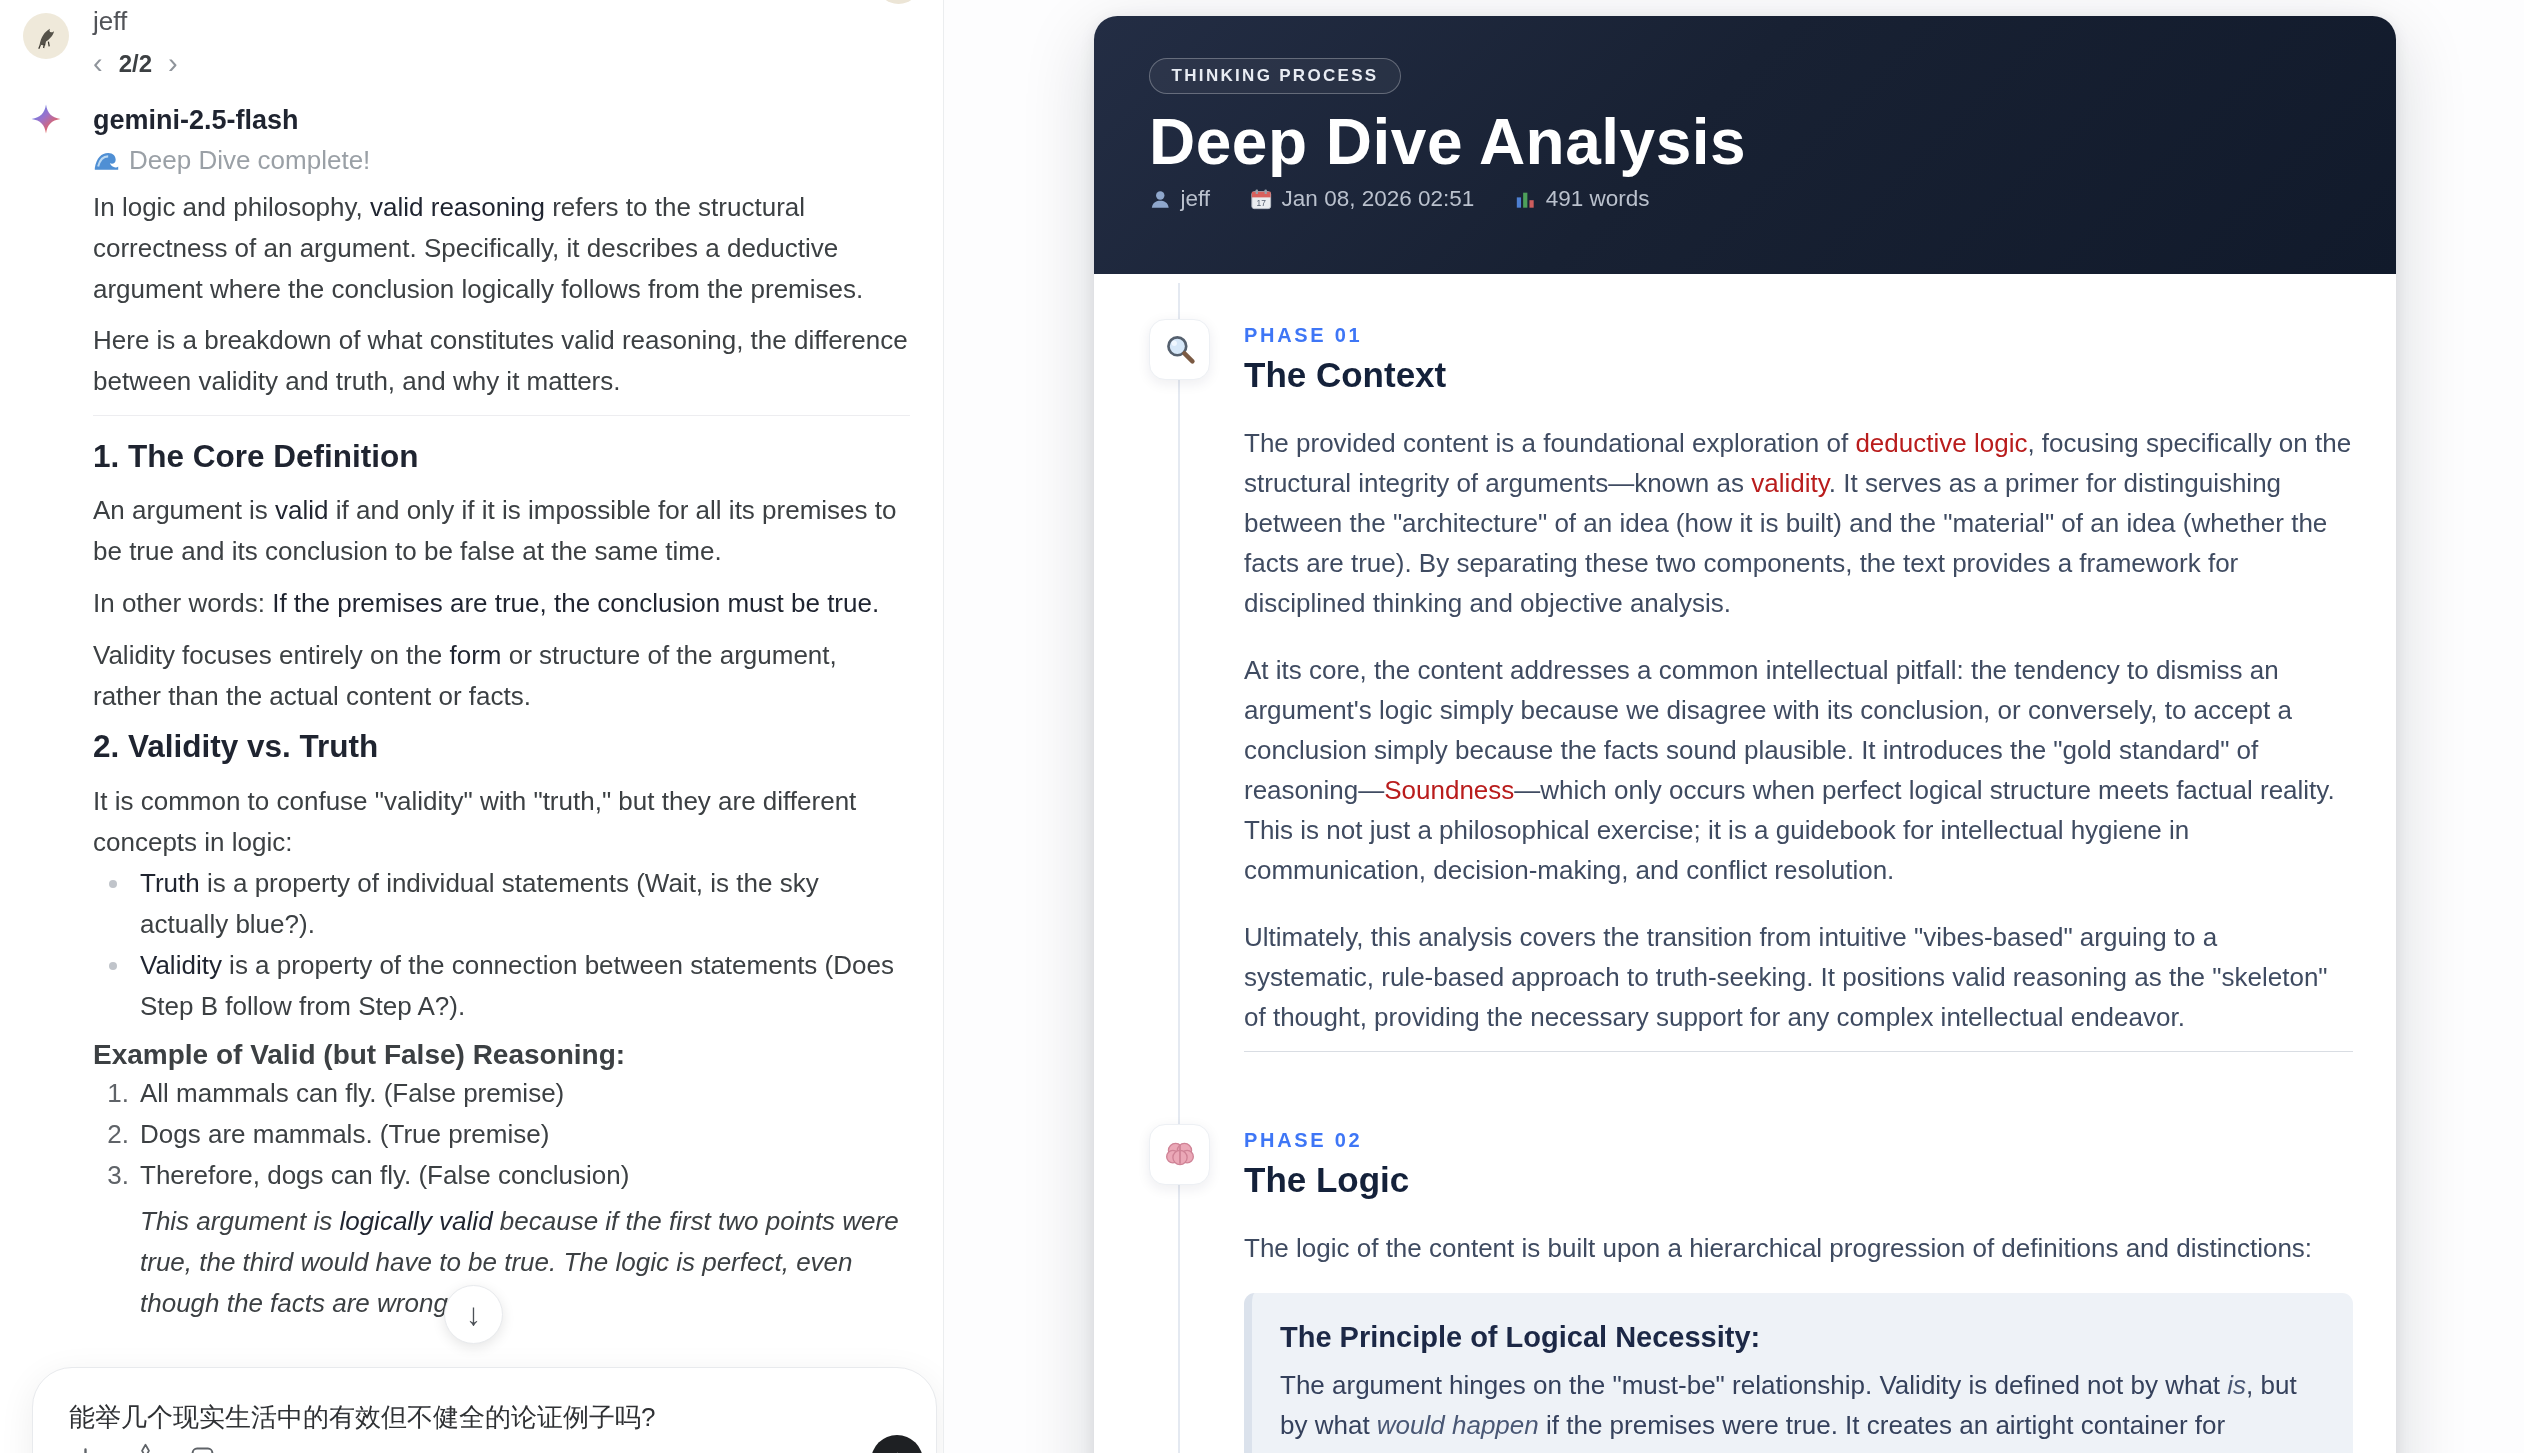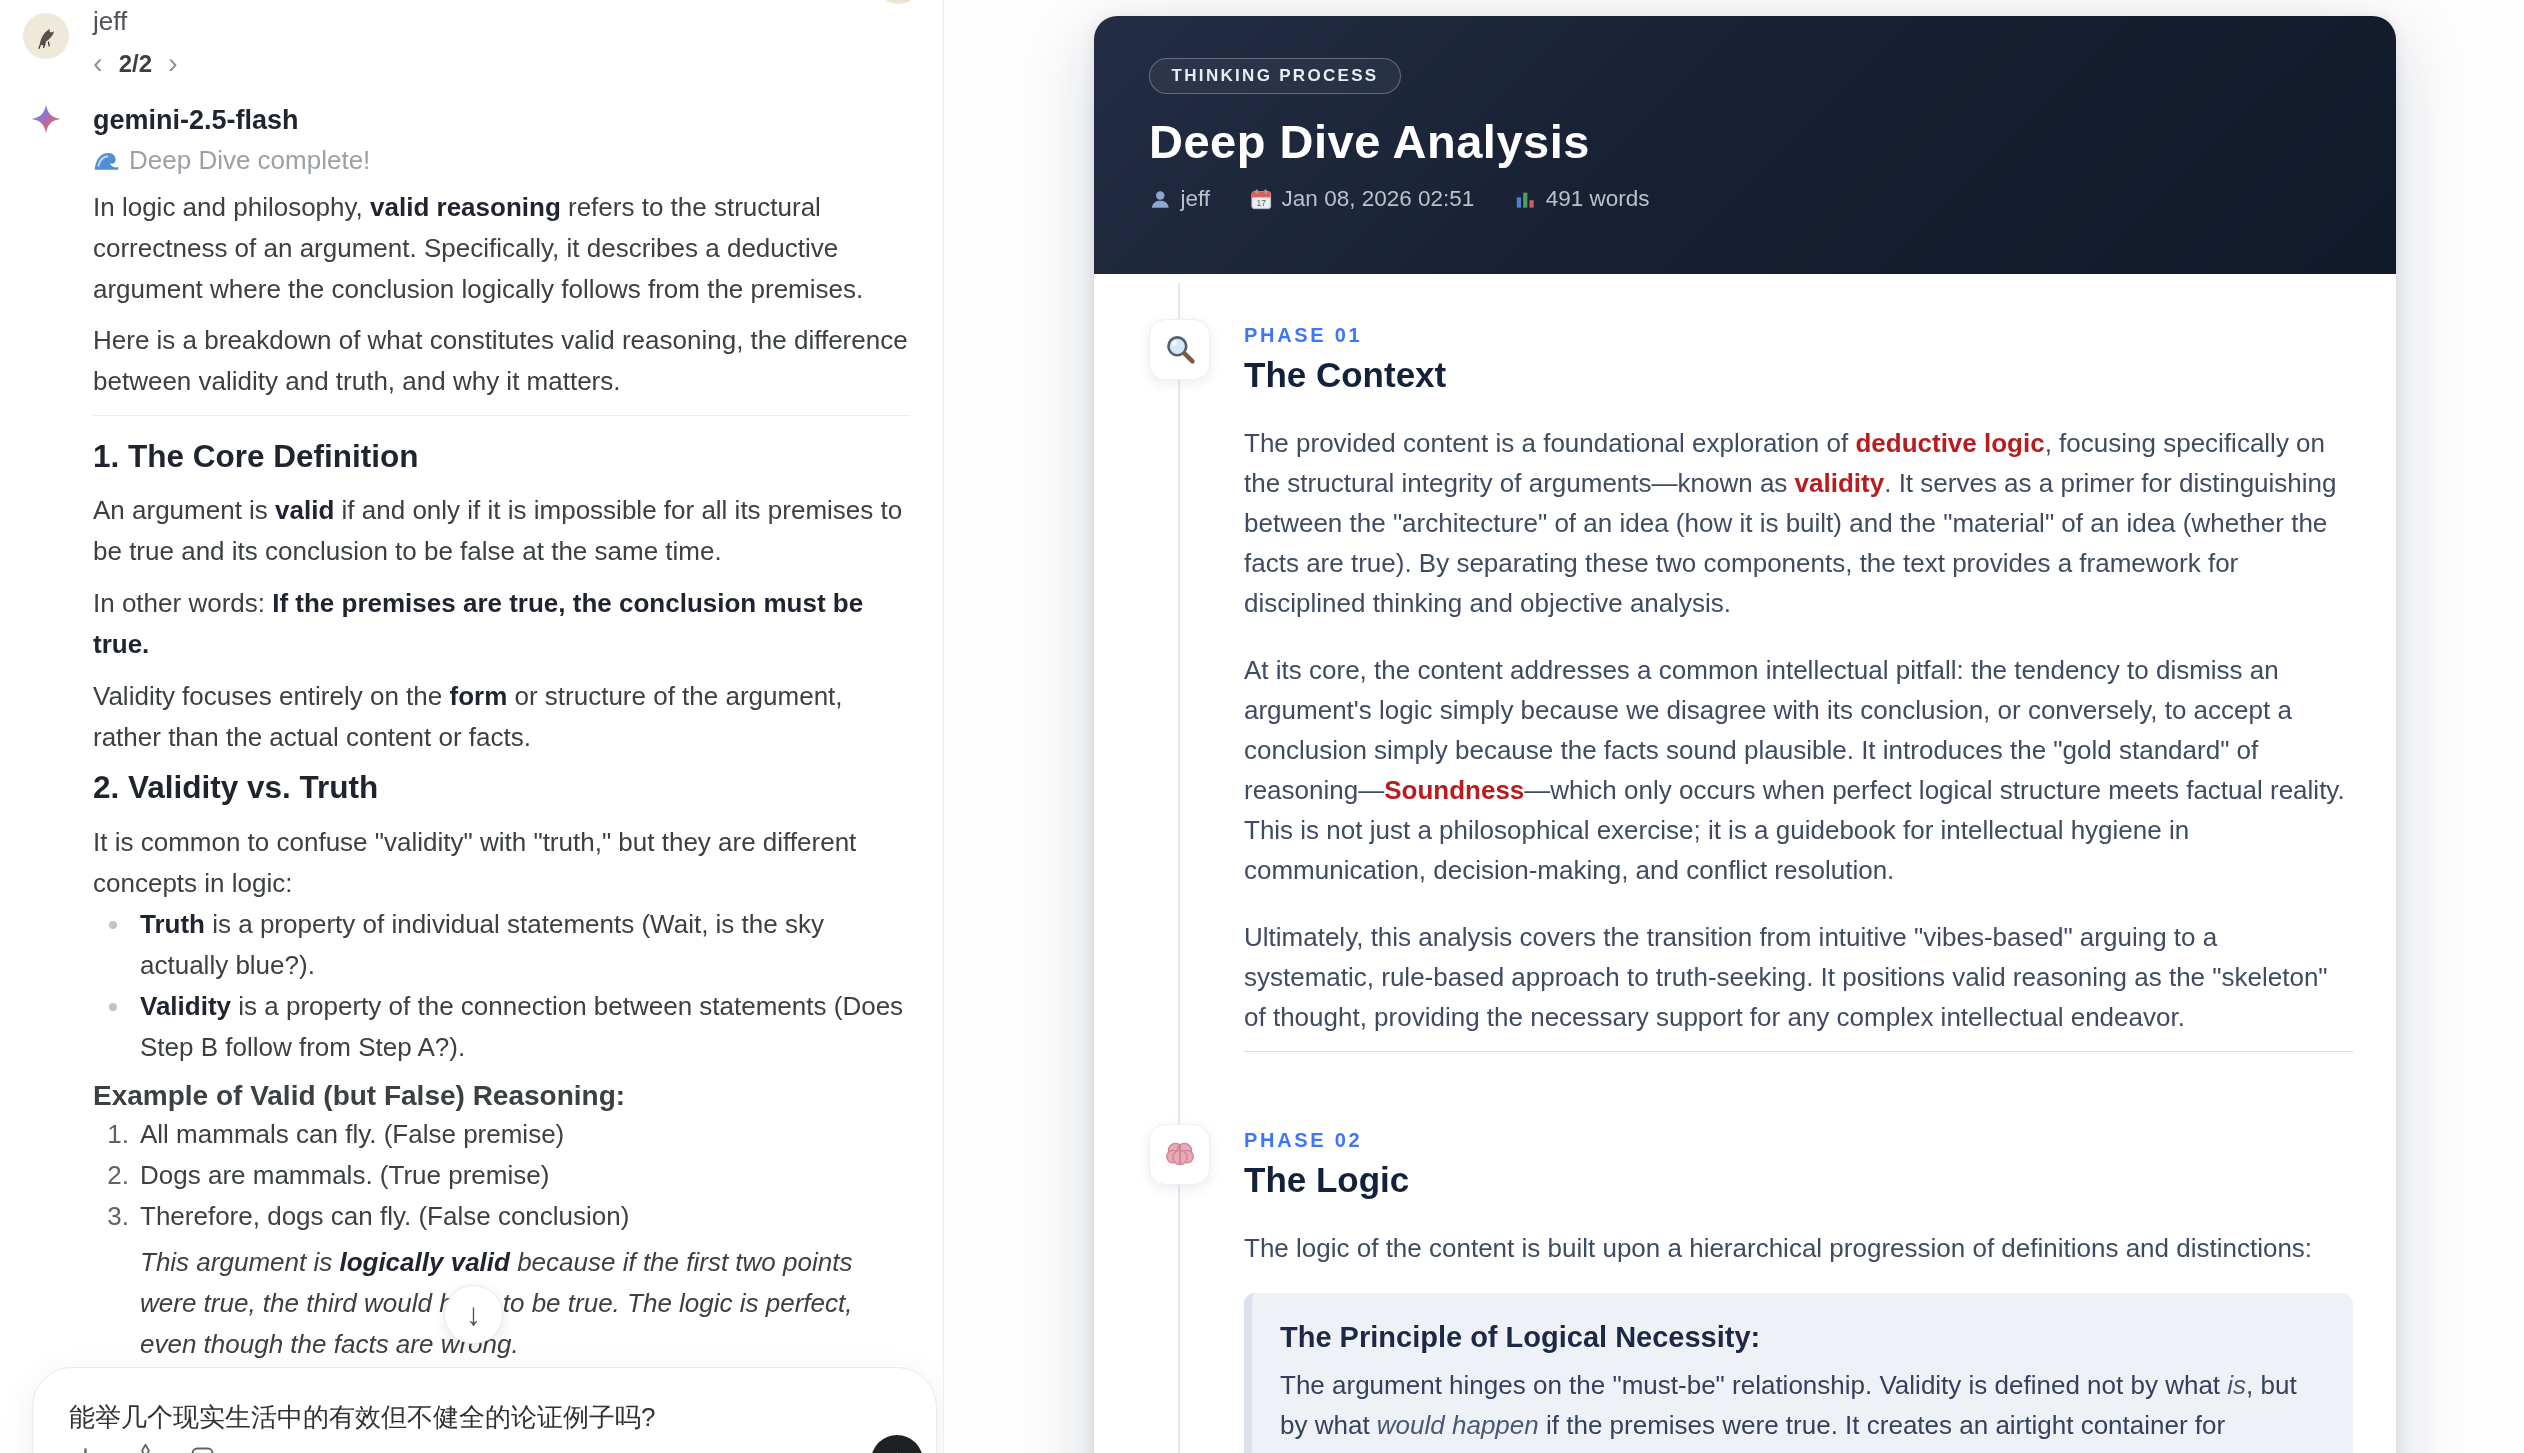--- a/index.html
+++ b/index.html
@@ -23,21 +23,21 @@
   .pager .cur{font-size:24px;font-weight:700;color:#3c4043;}
 
   .bot{margin-top:23.4px;position:relative;}
   .gstar{position:absolute;left:-62px;top:1.8px;width:30px;height:30px;}
   .model{font-size:27px;line-height:34px;font-weight:700;color:#1f2430;}
   .status{margin-top:7.2px;font-size:26px;line-height:32px;color:#9aa0a6;display:flex;align-items:center;gap:9px;}
   .status svg{width:27px;height:23.4px;flex:0 0 auto;}
 
   .bot p{margin:10.8px 0 0;font-size:26px;line-height:41px;color:#3c4043;}
   .bot p.first{margin-top:10.8px;}
-  .b{font-weight:700;color:#1f2430;}
+  .b{font-weight:400;color:#1f2430;}
   .i{font-style:italic;}
   .chat hr{border:none;border-top:0.9px solid #ededf0;margin:12.6px 0 20px;}
   .bot h3{margin:14.4px 0 0;font-size:31.5px;line-height:40px;font-weight:700;color:#1f2430;}
   .bot h3.gap{margin-top:9px;line-height:41px;}
   .bot p.afterh{margin-top:14.4px;}
   .blist{list-style:none;margin:0;padding:0 0 0 47px;}
   .blist li{position:relative;font-size:26px;line-height:41px;color:#3c4043;}
   .blist li::before{content:"";position:absolute;left:-31px;top:17px;width:8px;height:8px;border-radius:50%;background:#c0c4ca;}
   .extitle{margin-top:11.7px !important;font-size:28px !important;line-height:32px !important;font-weight:700;color:#1f2430;}
   .nlist{list-style:none;margin:1.8px 0 0;padding:0;counter-reset:n;}
@@ -64,21 +64,21 @@
 
   
   .right{position:absolute;left:944px;top:0;width:1581px;height:1453px;background:#fdfdfe;}
   .card{position:absolute;left:150px;top:16px;width:1302px;height:1513px;background:#fff;
         border-radius:23.4px;box-shadow:0 21.6px 72px rgba(15,22,40,.16),0 3.6px 16px rgba(15,22,40,.08);}
   .hdr{height:258px;border-radius:23.4px 23.4px 0 0;
         background:linear-gradient(135deg,#232d44 0%,#182133 45%,#111a2b 100%);
         padding:42px 8px 0 55px;box-sizing:border-box;}
   .badge{display:inline-block;padding:7.2px 21.6px;border:1.4px solid rgba(255,255,255,.28);border-radius:20px;
         background:rgba(255,255,255,.05);font-size:17px;font-weight:700;letter-spacing:2.3px;color:#e8ecf3;}
-  .hdr h1{margin:21.6px 0 0;font-size:47px;line-height:52px;font-weight:700;color:#ffffff;letter-spacing:0.5px;}
+  .hdr h1{margin:21.6px 0 0;font-size:64px;line-height:52px;font-weight:700;color:#ffffff;letter-spacing:0.5px;}
   .meta{margin-top:18px;display:flex;align-items:center;gap:40px;font-size:22.5px;color:#bac1cd;}
   .meta .mitem{display:flex;align-items:center;gap:9px;}
   .meta svg{width:22.5px;height:22.5px;}
 
   .content{position:relative;padding:50px 43px 0 150px;box-sizing:border-box;}
   .rail{position:absolute;left:84px;top:9px;bottom:-54px;width:1.8px;background:#e4e9f1;}
   .phase{position:relative;}
   .picon{position:absolute;left:-95px;top:-5.4px;width:59px;height:59px;background:#fff;border:0.9px solid #edf0f4;
         border-radius:16px;box-shadow:0 3.6px 12.6px rgba(20,30,60,.08);display:flex;align-items:center;justify-content:center;z-index:2;}
   .picon svg{width:32px;height:32px;}

